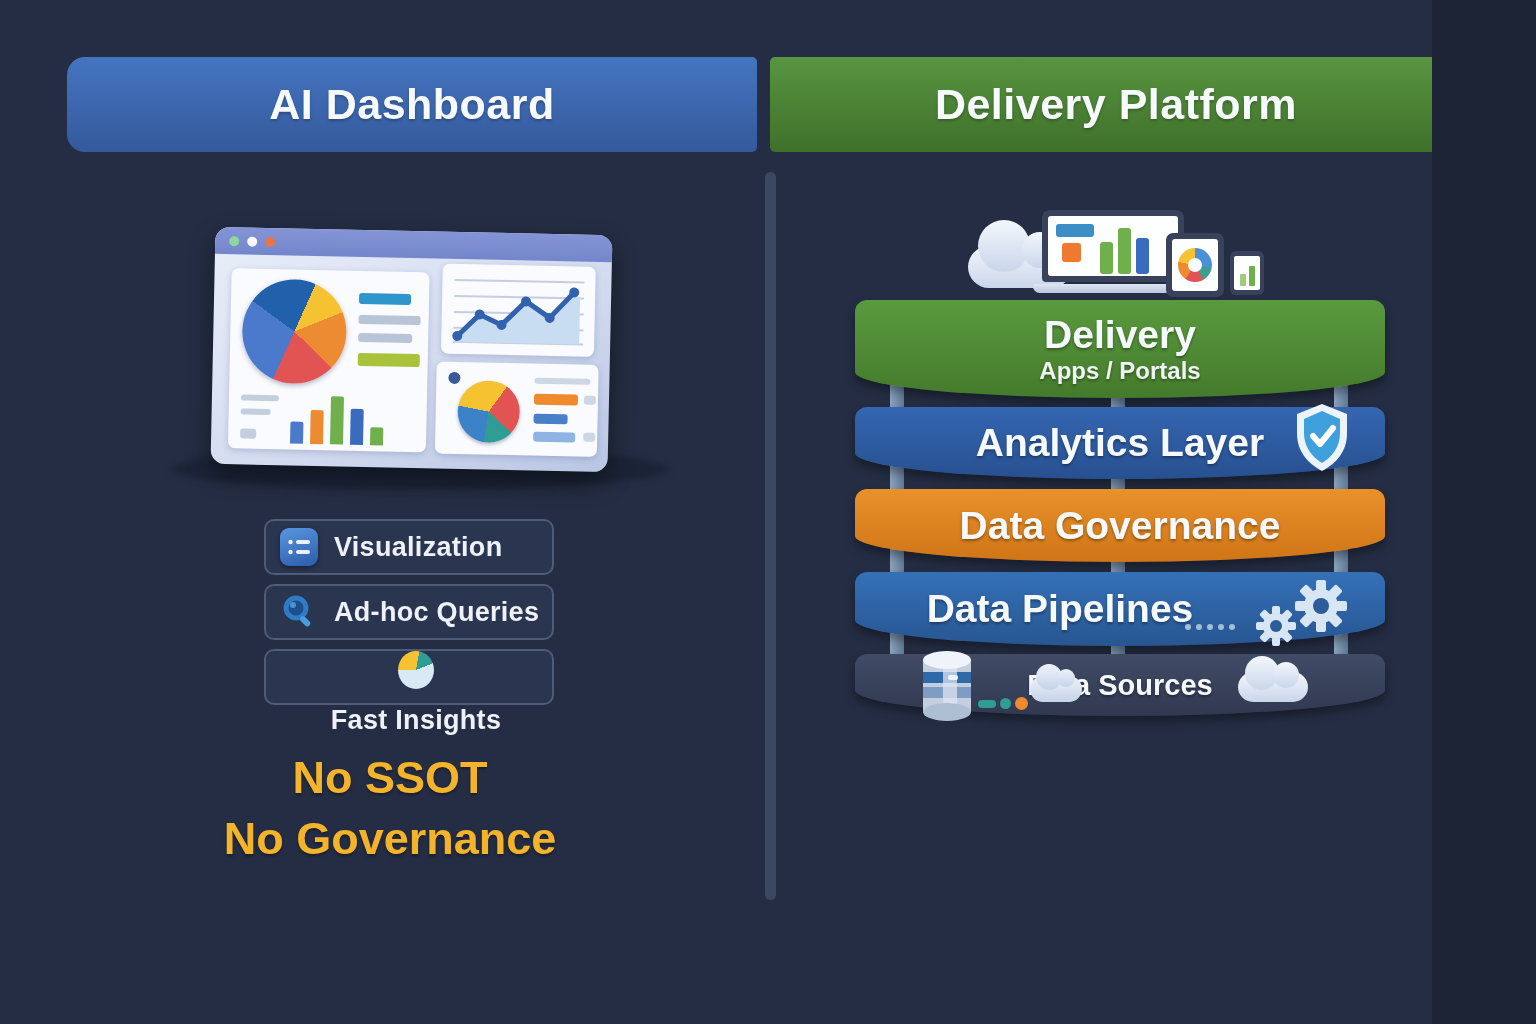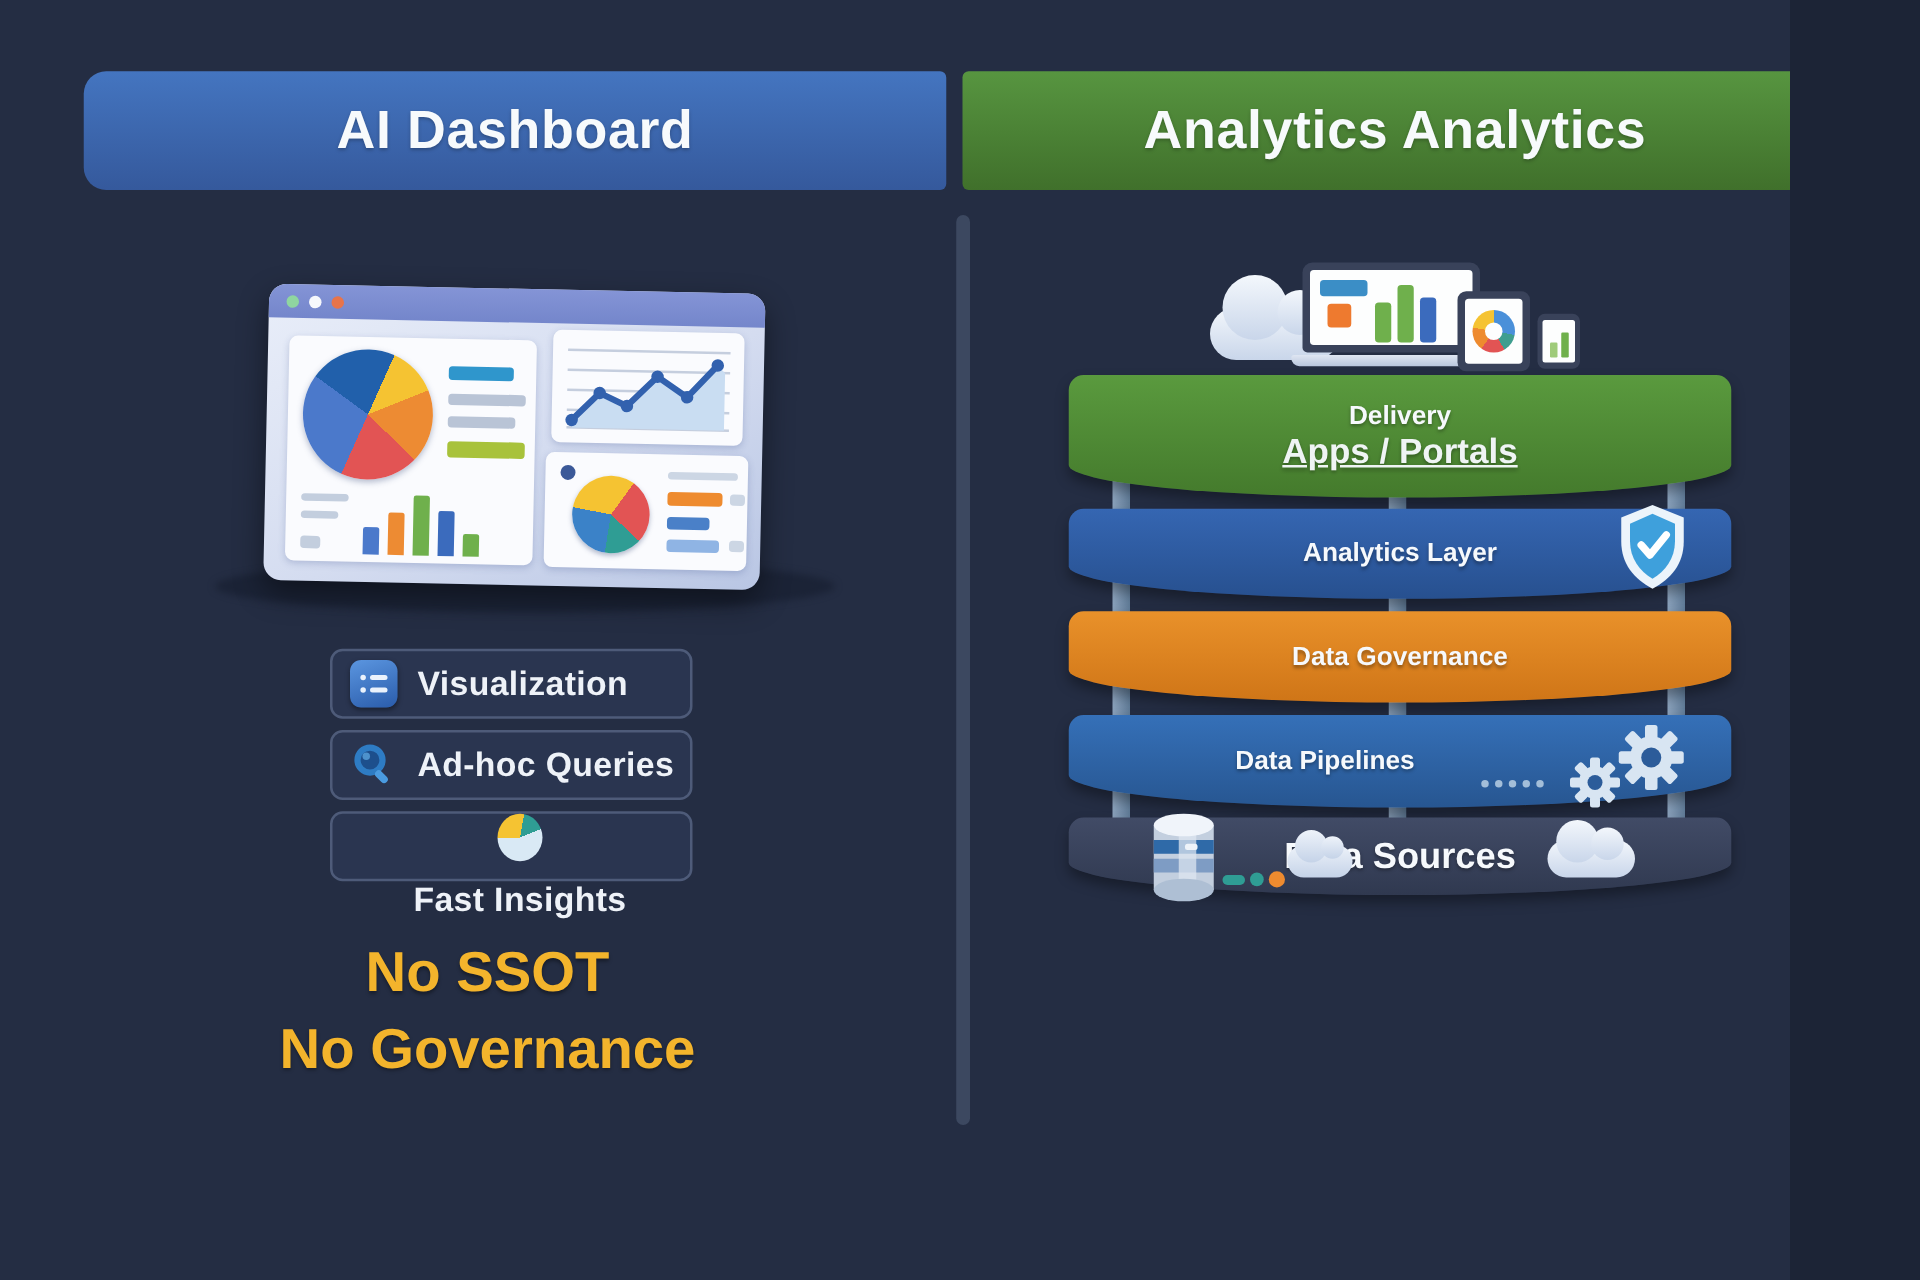--- a/index.html
+++ b/index.html
@@ -55,21 +55,21 @@
   .band{position:absolute;left:855px;width:530px;display:flex;flex-direction:column;align-items:center;justify-content:center;
         color:#f6f9fc;font-weight:bold;text-shadow:0 2px 3px rgba(0,0,0,.35);
         border-radius:12px 12px 50% 50% / 12px 12px 26px 26px;box-shadow:0 6px 10px rgba(0,0,0,.35);}
   #band-delivery{top:300px;height:98px;background:linear-gradient(180deg,#5a9a3e,#447a2c);}
   #band-delivery::before{content:"";position:absolute;left:-4px;right:-4px;top:-16px;height:34px;border-radius:50%;
         background:linear-gradient(180deg,#eaf1e1,#c6dbba);z-index:-1;}
   #band-analytics{top:407px;height:72px;background:linear-gradient(180deg,#3566b2,#27508f);}
   #band-governance{top:489px;height:73px;background:linear-gradient(180deg,#e9912a,#cf7517);}
   #band-pipelines{top:572px;height:74px;background:linear-gradient(180deg,#3570b8,#275691);}
   #band-sources{top:654px;height:62px;background:linear-gradient(180deg,#414b66,#303950);}
-  .band-title{font-size:21px;} .band-sub{font-size:28px;font-weight:bold;opacity:.96;text-decoration:underline;}
+  .band-title{font-size:39px;} .band-sub{font-size:24px;font-weight:bold;opacity:.96;}
   #caption-right{position:absolute;left:850px;top:786px;width:540px;text-align:center;color:#7cc261;
                  font-size:41px;font-weight:bold;text-shadow:0 2px 3px rgba(0,0,0,.35);}
 
   
   #shield{position:absolute;right:32px;top:-6px;}
   #gears{position:absolute;right:26px;top:2px;display:flex;align-items:flex-end;}
   #pipeline-dots{position:absolute;right:150px;bottom:16px;display:flex;gap:5px;}
   .pdot{width:6px;height:6px;border-radius:50%;background:#b9cfe4;opacity:.85;}
 
   
@@ -103,21 +103,21 @@
 </style>
 </head>
 <body>
 
 <div id="stage">
 
   <div id="hdr-left" class="hdr">
     <span>AI Dashboard</span>
   </div>
   <div id="hdr-right" class="hdr">
-    <span>Analytics Analytics</span>
+    <span>Delivery Platform</span>
   </div>
 
   <div id="divider"></div>
 
   <div id="browser-shadow"></div>
 
   <div id="browser">
     <div id="browser-bar">
       <span class="dot g"></span>
       <span class="dot w"></span>

